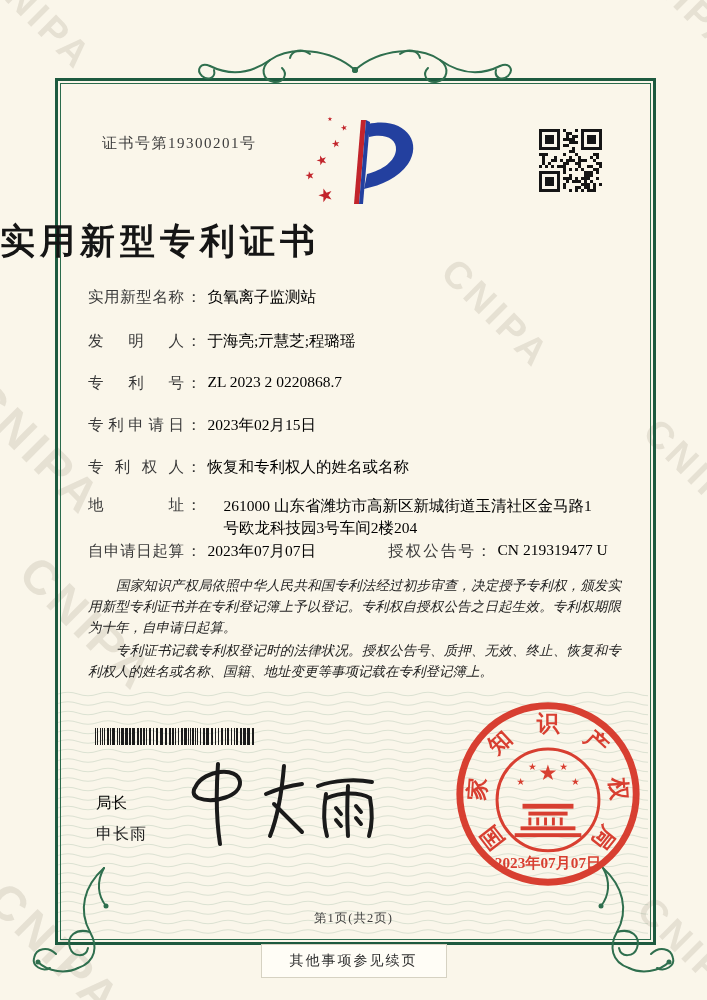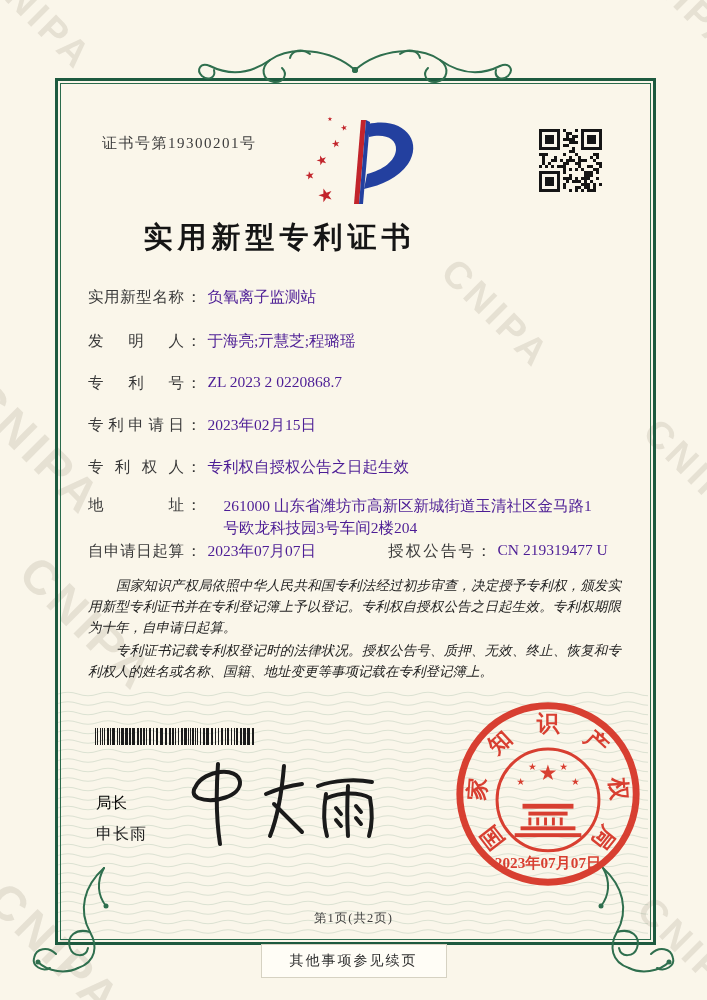--- a/index.html
+++ b/index.html
@@ -25,31 +25,31 @@
   
   .cert-no {
     position:absolute; left:102px; top:114px;
     font-size:15px; letter-spacing:1.5px; color:#3c3c3c;margin-top:20px;
   }
   .logo { position:absolute; left:298px; top:110px; }
   .lstar { text-anchor:middle; dominant-baseline:middle; fill:#c2242b; font-family:"DejaVu Sans", sans-serif; }
   .qr { position:absolute; left:539px; top:129px; }
   .qr svg { fill:#151515; shape-rendering:crispEdges; }
   .title {
-    position:absolute; left:0; top:218px; width:559px; text-align:center;
-    font-size:29px; font-weight:700; letter-spacing:5px; color:#151515;
+    position:absolute; left:0; top:218px; width:559px; text-align:left;
+    font-size:35px; font-weight:700; letter-spacing:5px; color:#151515;
   }
   
   .field { position:absolute; left:88px; width:550px; font-size:15.5px; color:#333; }
   .flabel {
     display:inline-block; width:96px; vertical-align:top;
     text-align:justify; text-align-last:justify; color:#3a3a3a;
   }
   .colon { display:inline-block; margin:0 6px 0 2px; vertical-align:top; }
-  .fvalue { display:inline-block; vertical-align:top; color:#4c1d95; }
+  .fvalue { display:inline-block; vertical-align:top; color:#000000; }
   .fvalue-wrap { width:372px; line-height:22px;margin-left:16px; }
   .subfield { position:absolute; left:300px; top:0; white-space:nowrap;text-decoration:underline; }
   .subfield .flabel { width:86px; }
   
   .para {
     position:absolute; left:88px; width:533px;
     font-size:13.5px; line-height:21px; color:#222;
     text-align:justify; text-indent:28px; font-style:italic;
   }
   
@@ -402,21 +402,21 @@
   <div class="field" style="top:331px;" data-name="field-inventors">
     <span class="flabel" data-name="field-label">发明人</span><span class="colon">：</span><span class="fvalue" data-name="inventors-value">于海亮;亓慧芝;程璐瑶</span>
   </div>
   <div class="field" style="top:373px;" data-name="field-patent-number">
     <span class="flabel" data-name="field-label">专利号</span><span class="colon">：</span><span class="fvalue" data-name="patent-number-value">ZL 2023 2 0220868.7</span>
   </div>
   <div class="field" style="top:415px;" data-name="field-filing-date">
     <span class="flabel" data-name="field-label">专利申请日</span><span class="colon">：</span><span class="fvalue" data-name="filing-date-value">2023年02月15日</span>
   </div>
   <div class="field" style="top:457px;" data-name="field-patentee">
-    <span class="flabel" data-name="field-label">专利权人</span><span class="colon">：</span><span class="fvalue" data-name="patentee-value">专利权自授权公告之日起生效</span>
+    <span class="flabel" data-name="field-label">专利权人</span><span class="colon">：</span><span class="fvalue" data-name="patentee-value">恢复和专利权人的姓名或名称</span>
   </div>
   <div class="field" style="top:495px;" data-name="field-address">
     <span class="flabel" data-name="field-label">地址</span><span class="colon">：</span><span class="fvalue fvalue-wrap" data-name="address-value">261000 山东省潍坊市高新区新城街道玉清社区金马路1号欧龙科技园3号车间2楼204</span>
   </div>
   <div class="field" style="top:541px;" data-name="field-grant-date">
     <span class="flabel" data-name="field-label">自申请日起算</span><span class="colon">：</span><span class="fvalue" data-name="grant-date-value">2023年07月07日</span>
     <span class="subfield" data-name="field-grant-number">
       <span class="flabel" data-name="field-label">授权公告号</span><span class="colon">：</span><span class="fvalue" data-name="grant-number-value">CN 219319477 U</span>
     </span>
   </div>

